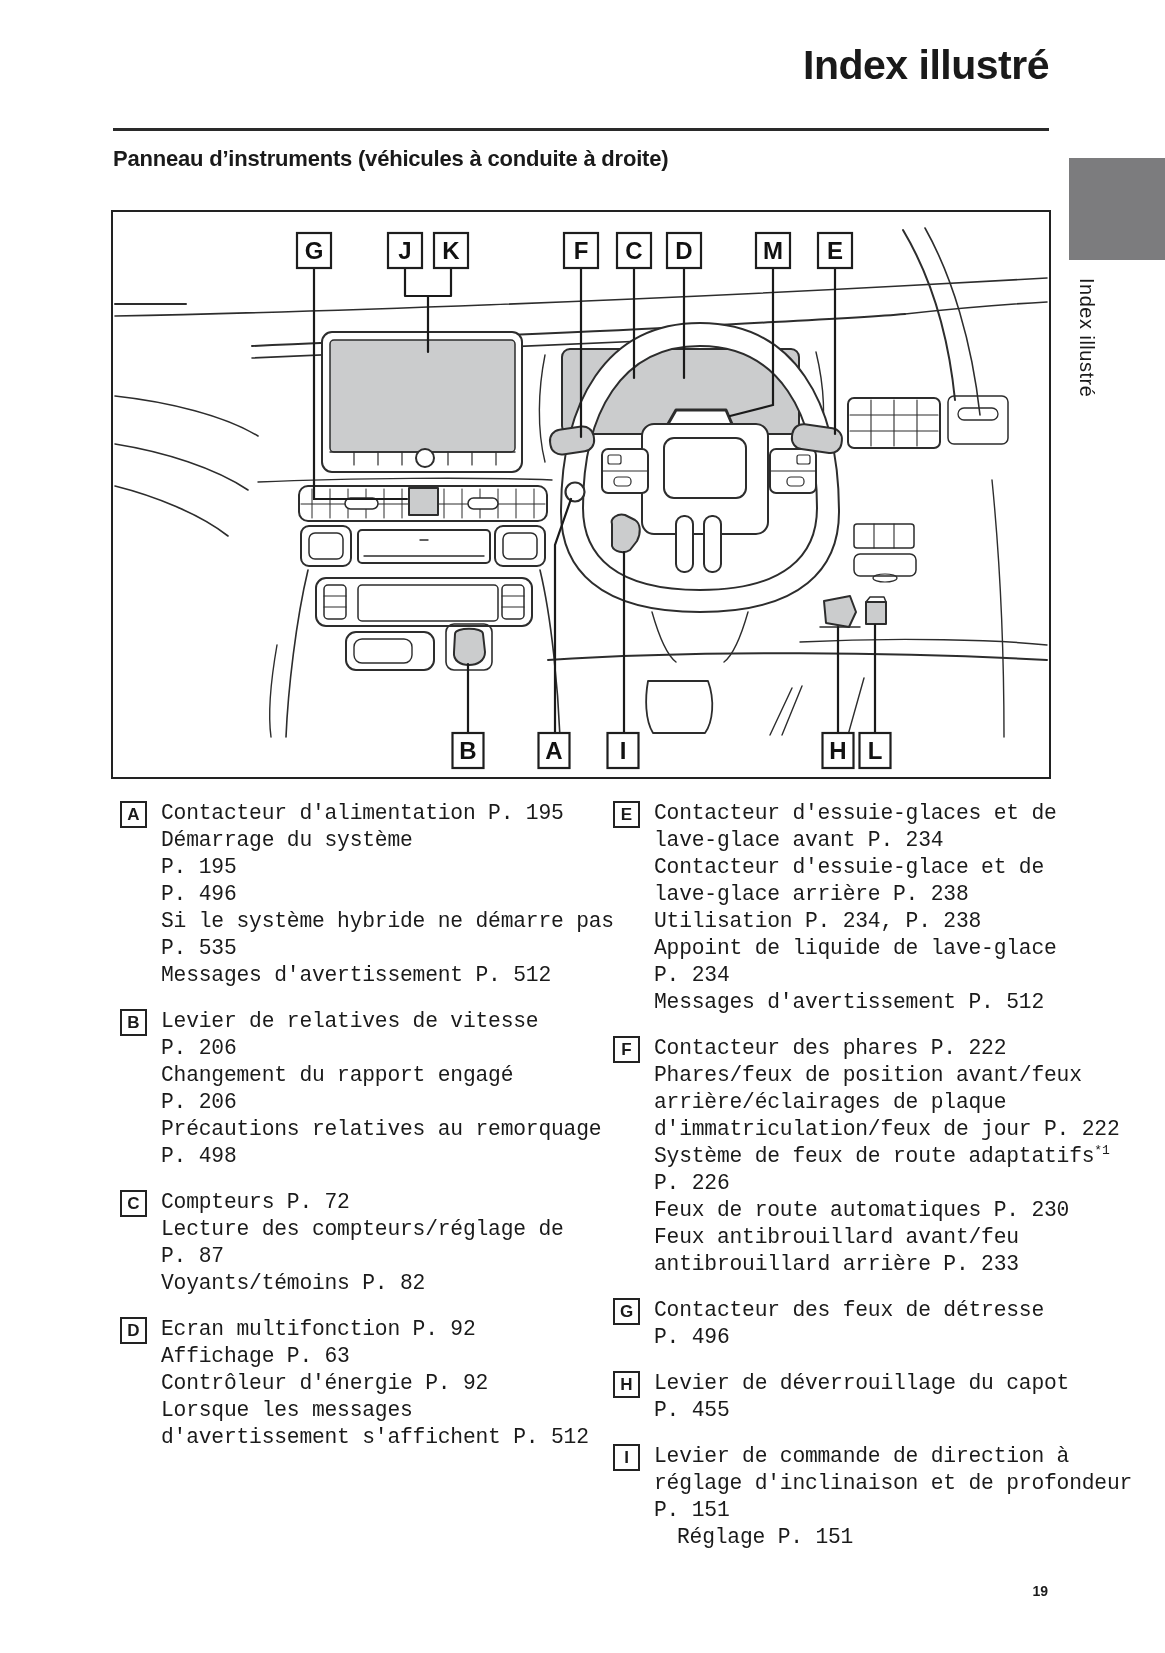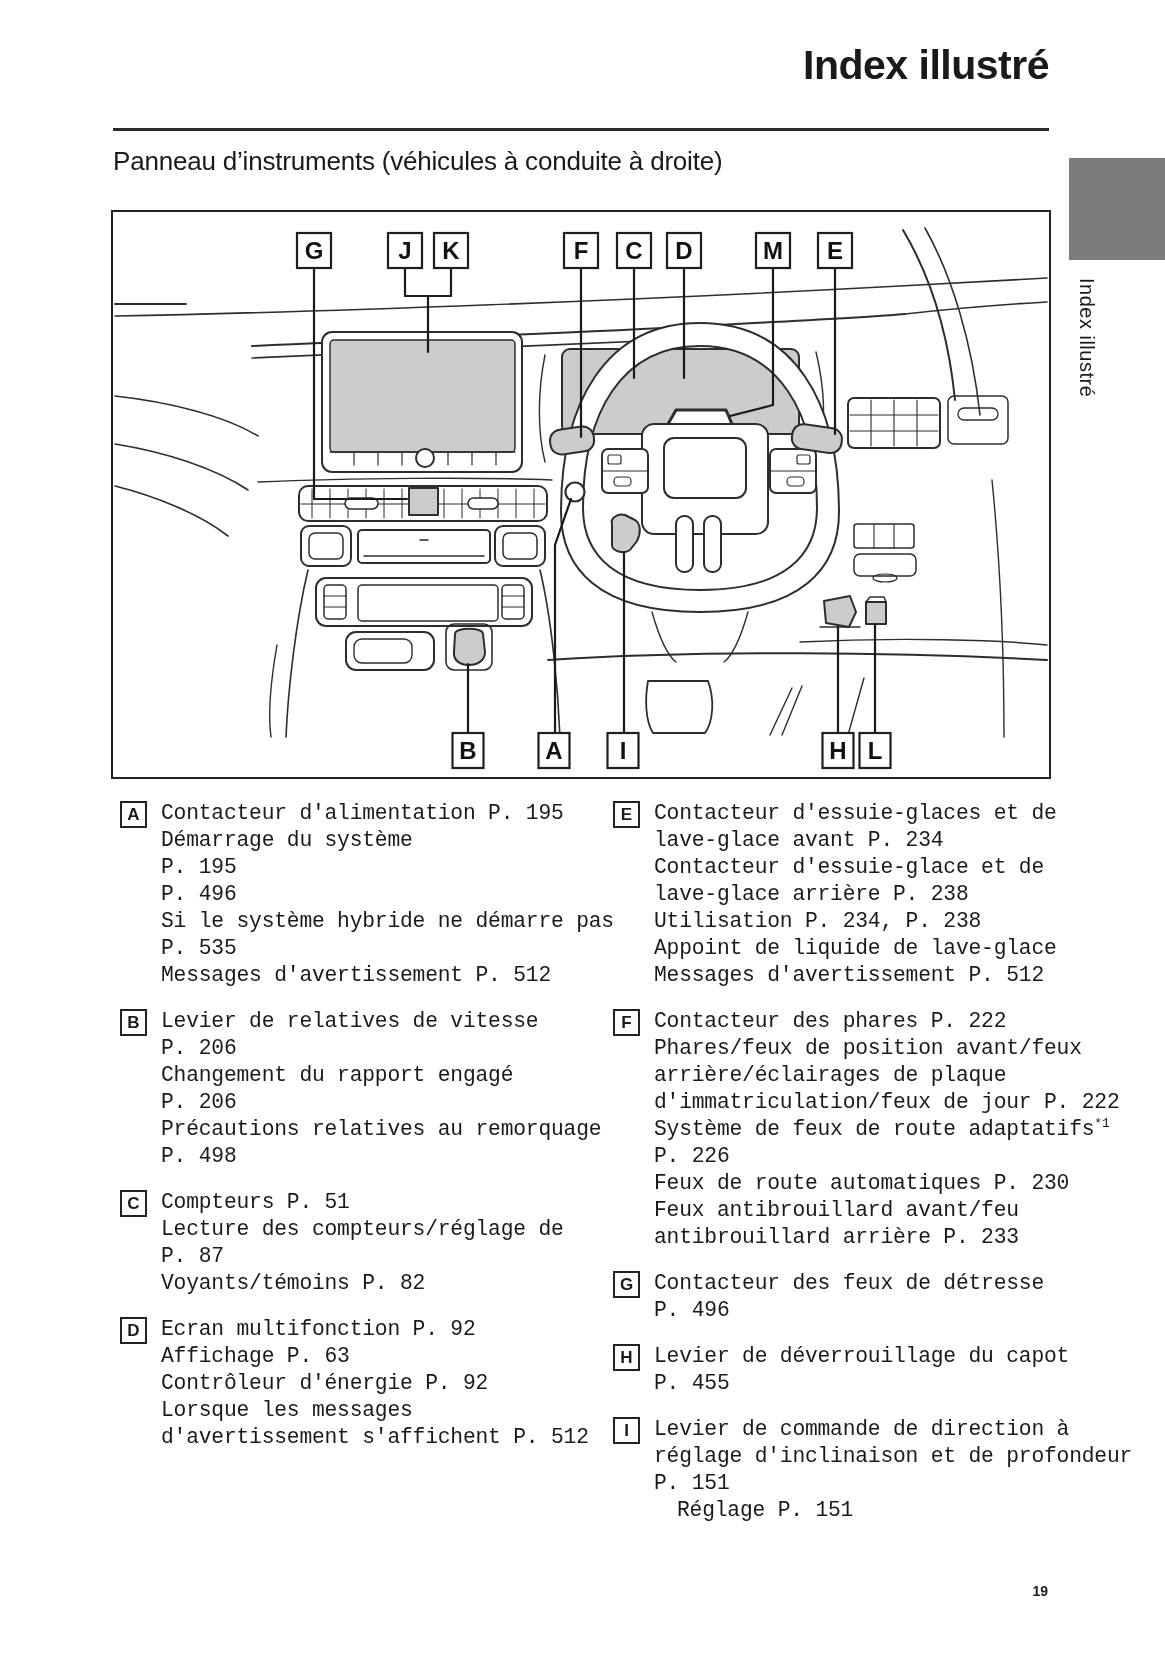--- a/index.html
+++ b/index.html
@@ -5,21 +5,21 @@
   html,body{margin:0;padding:0;}
   body{
     width:1165px;height:1653px;position:relative;background:#ffffff;
     font-family:"Liberation Sans", sans-serif;color:#1a1a1a;overflow:hidden;
   }
   .abs{position:absolute;}
   .page-title{
     top:42px;right:116px;font-size:41px;font-weight:bold;letter-spacing:-0.5px;
   }
   .rule{left:113px;top:128px;width:936px;height:2.5px;background:#2a2a2a;}
-  .section-heading{left:113px;top:146px;font-size:26px;font-weight:normal;letter-spacing:-0.2px;}
+  .section-heading{left:113px;top:146px;font-size:22px;font-weight:bold;letter-spacing:-0.2px;}
   .side-tab{left:1069px;top:158px;width:96px;height:102px;}
   .side-label{
     left:1066px;top:278px;width:40px;height:160px;
     display:flex;align-items:flex-start;justify-content:center;
   }
   .side-label span{
     writing-mode:vertical-rl;font-size:20px;white-space:nowrap;letter-spacing:0.5px;
   }
   .diagram{
     left:111px;top:210px;width:936px;height:565px;border:2px solid #222;
@@ -246,21 +246,21 @@
       <span class="letterbox">B</span>
       <div class="line">Levier de relatives de vitesse</div>
       <div class="line">P. 206</div>
       <div class="line">Changement du rapport engagé</div>
       <div class="line">P. 206</div>
       <div class="line">Précautions relatives au remorquage</div>
       <div class="line">P. 498</div>
     </div>
     <div class="entry">
       <span class="letterbox">C</span>
-      <div class="line">Compteurs P. 51</div>
+      <div class="line">Compteurs P. 72</div>
       <div class="line">Lecture des compteurs/réglage de</div>
       <div class="line">P. 87</div>
       <div class="line">Voyants/témoins P. 82</div>
     </div>
     <div class="entry">
       <span class="letterbox">D</span>
       <div class="line">Ecran multifonction P. 92</div>
       <div class="line">Affichage P. 63</div>
       <div class="line">Contrôleur d'énergie P. 92</div>
       <div class="line">Lorsque les messages</div>
@@ -269,20 +269,21 @@
   </div>
 <div class="abs col col-right" id="col-right">
     <div class="entry">
       <span class="letterbox">E</span>
       <div class="line">Contacteur d'essuie-glaces et de</div>
       <div class="line">lave-glace avant P. 234</div>
       <div class="line">Contacteur d'essuie-glace et de</div>
       <div class="line">lave-glace arrière P. 238</div>
       <div class="line">Utilisation P. 234, P. 238</div>
       <div class="line">Appoint de liquide de lave-glace</div>
+      <div class="line">P. 234</div>
       <div class="line">Messages d'avertissement P. 512</div>
     </div>
     <div class="entry">
       <span class="letterbox">F</span>
       <div class="line">Contacteur des phares P. 222</div>
       <div class="line">Phares/feux de position avant/feux</div>
       <div class="line">arrière/éclairages de plaque</div>
       <div class="line">d'immatriculation/feux de jour P. 222</div>
       <div class="line">Système de feux de route adaptatifs<sup>*1</sup></div>
       <div class="line">P. 226</div>

